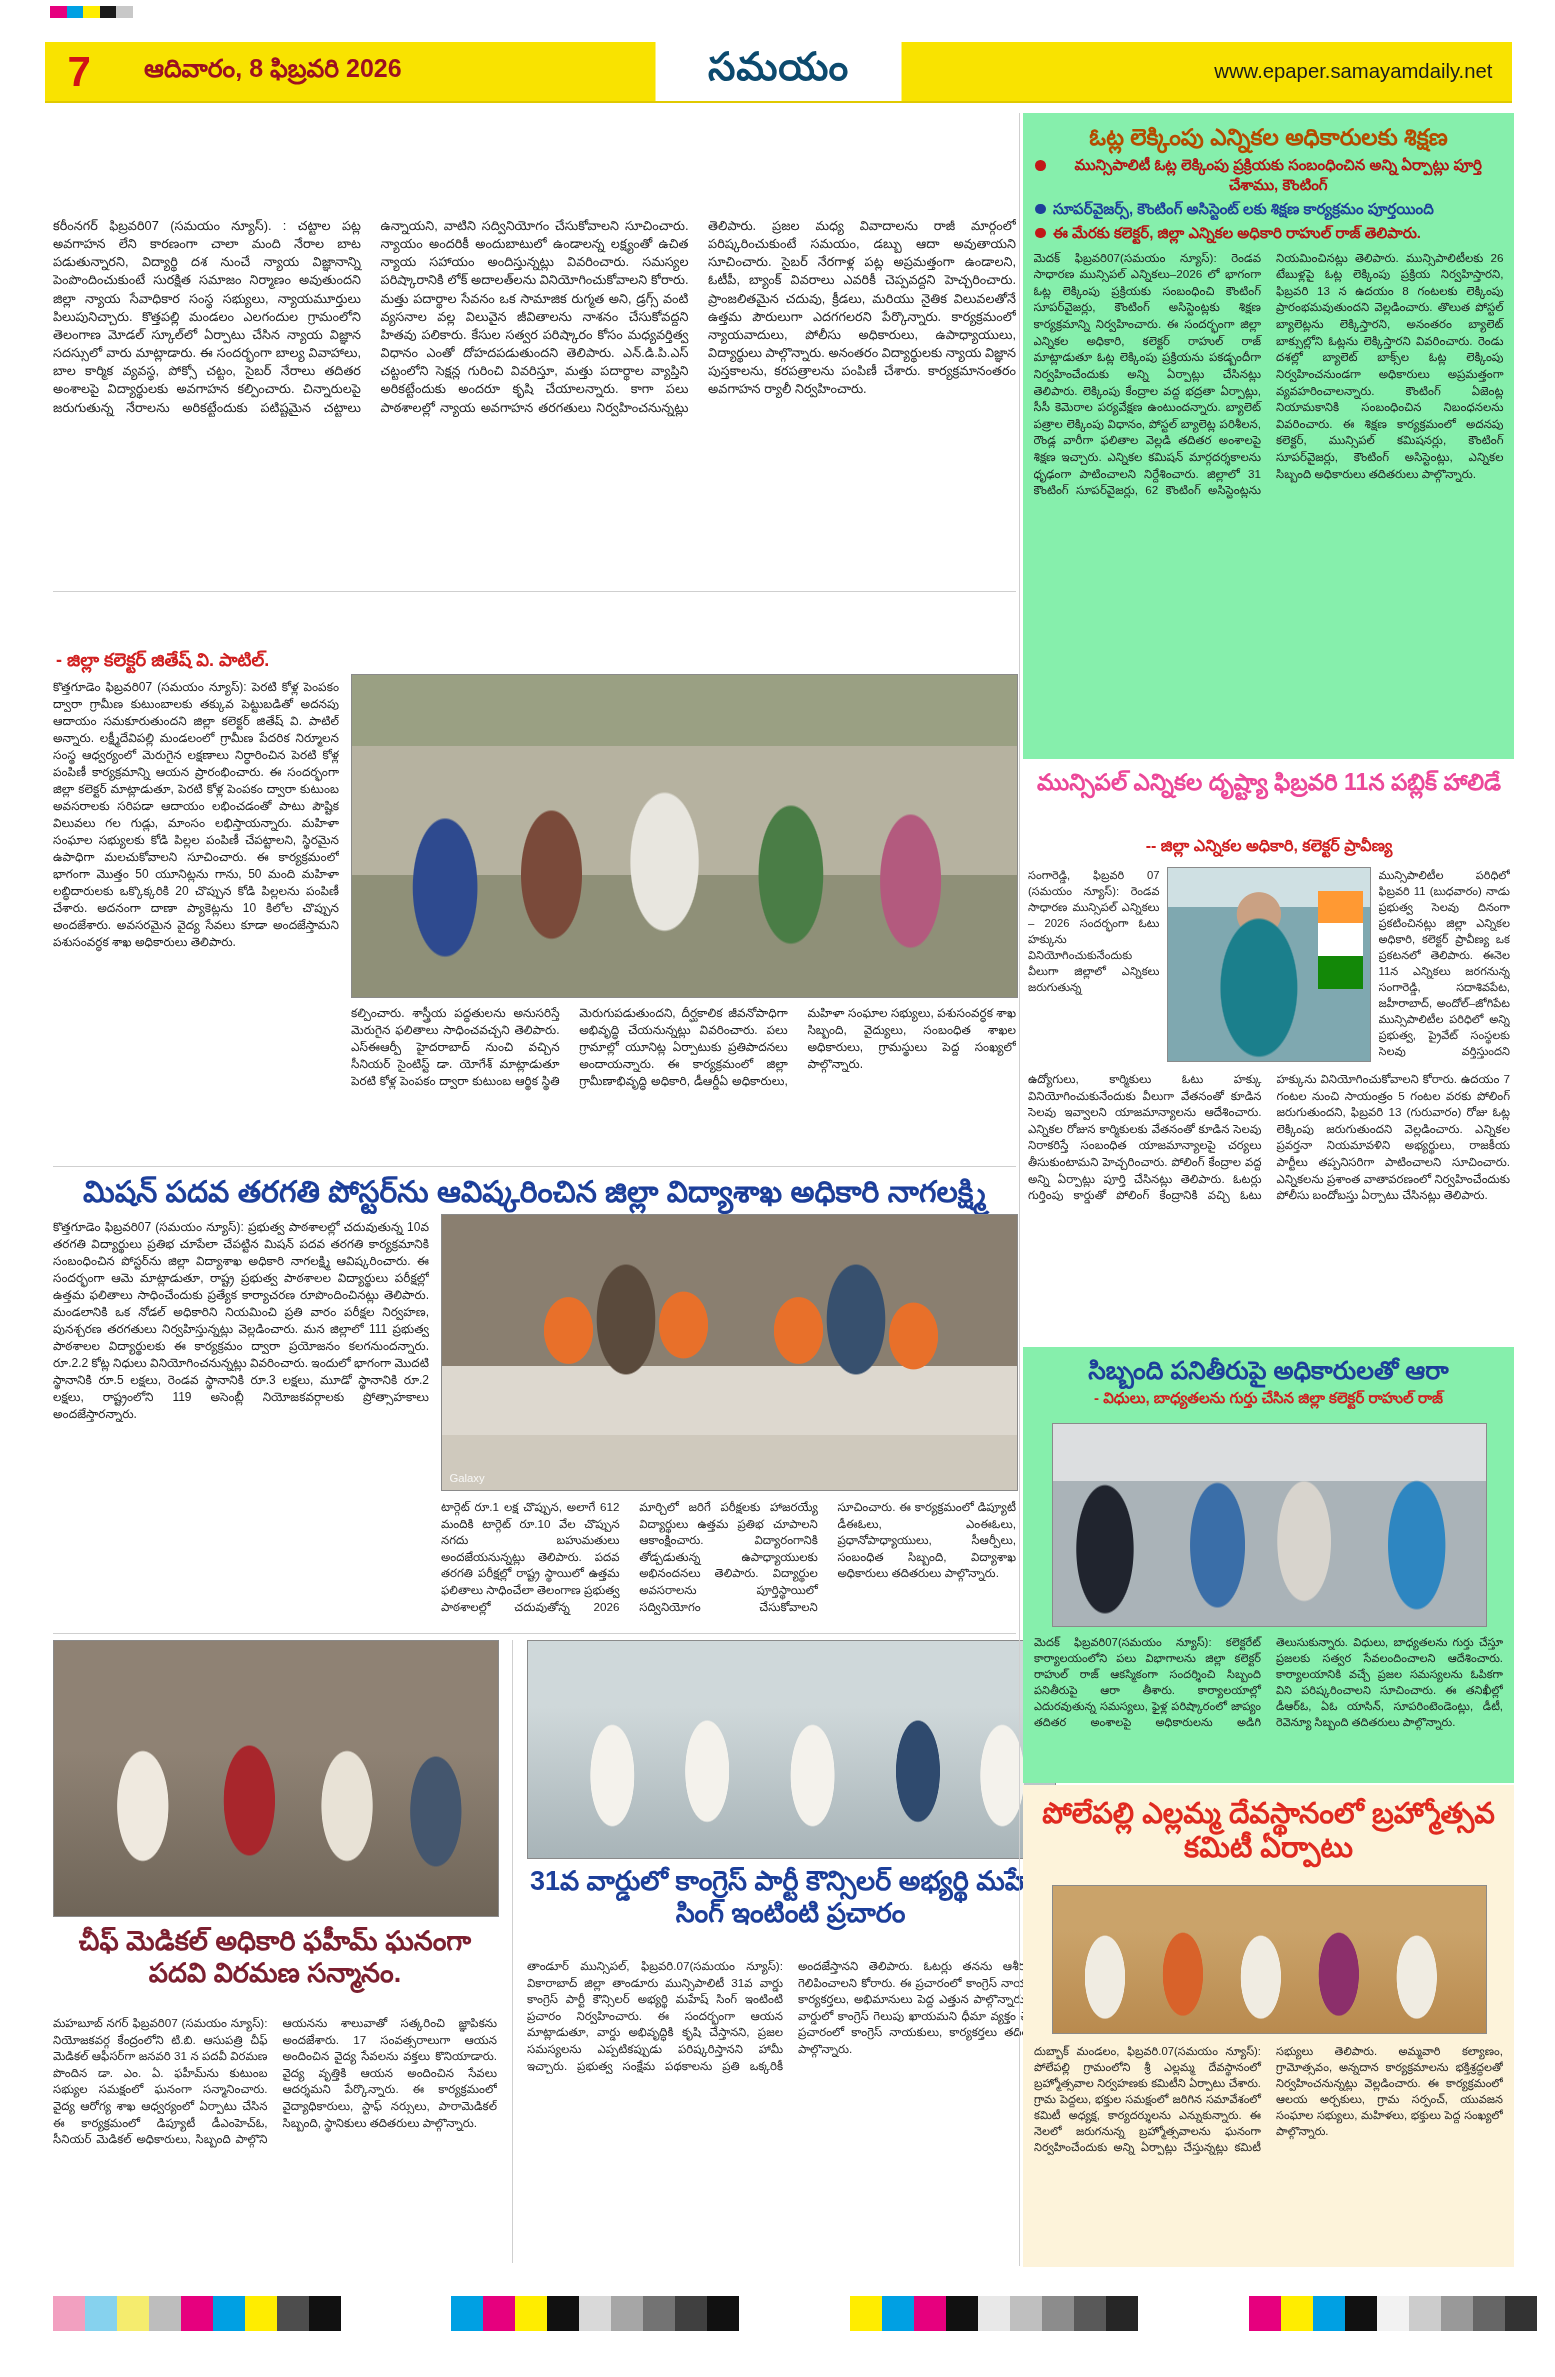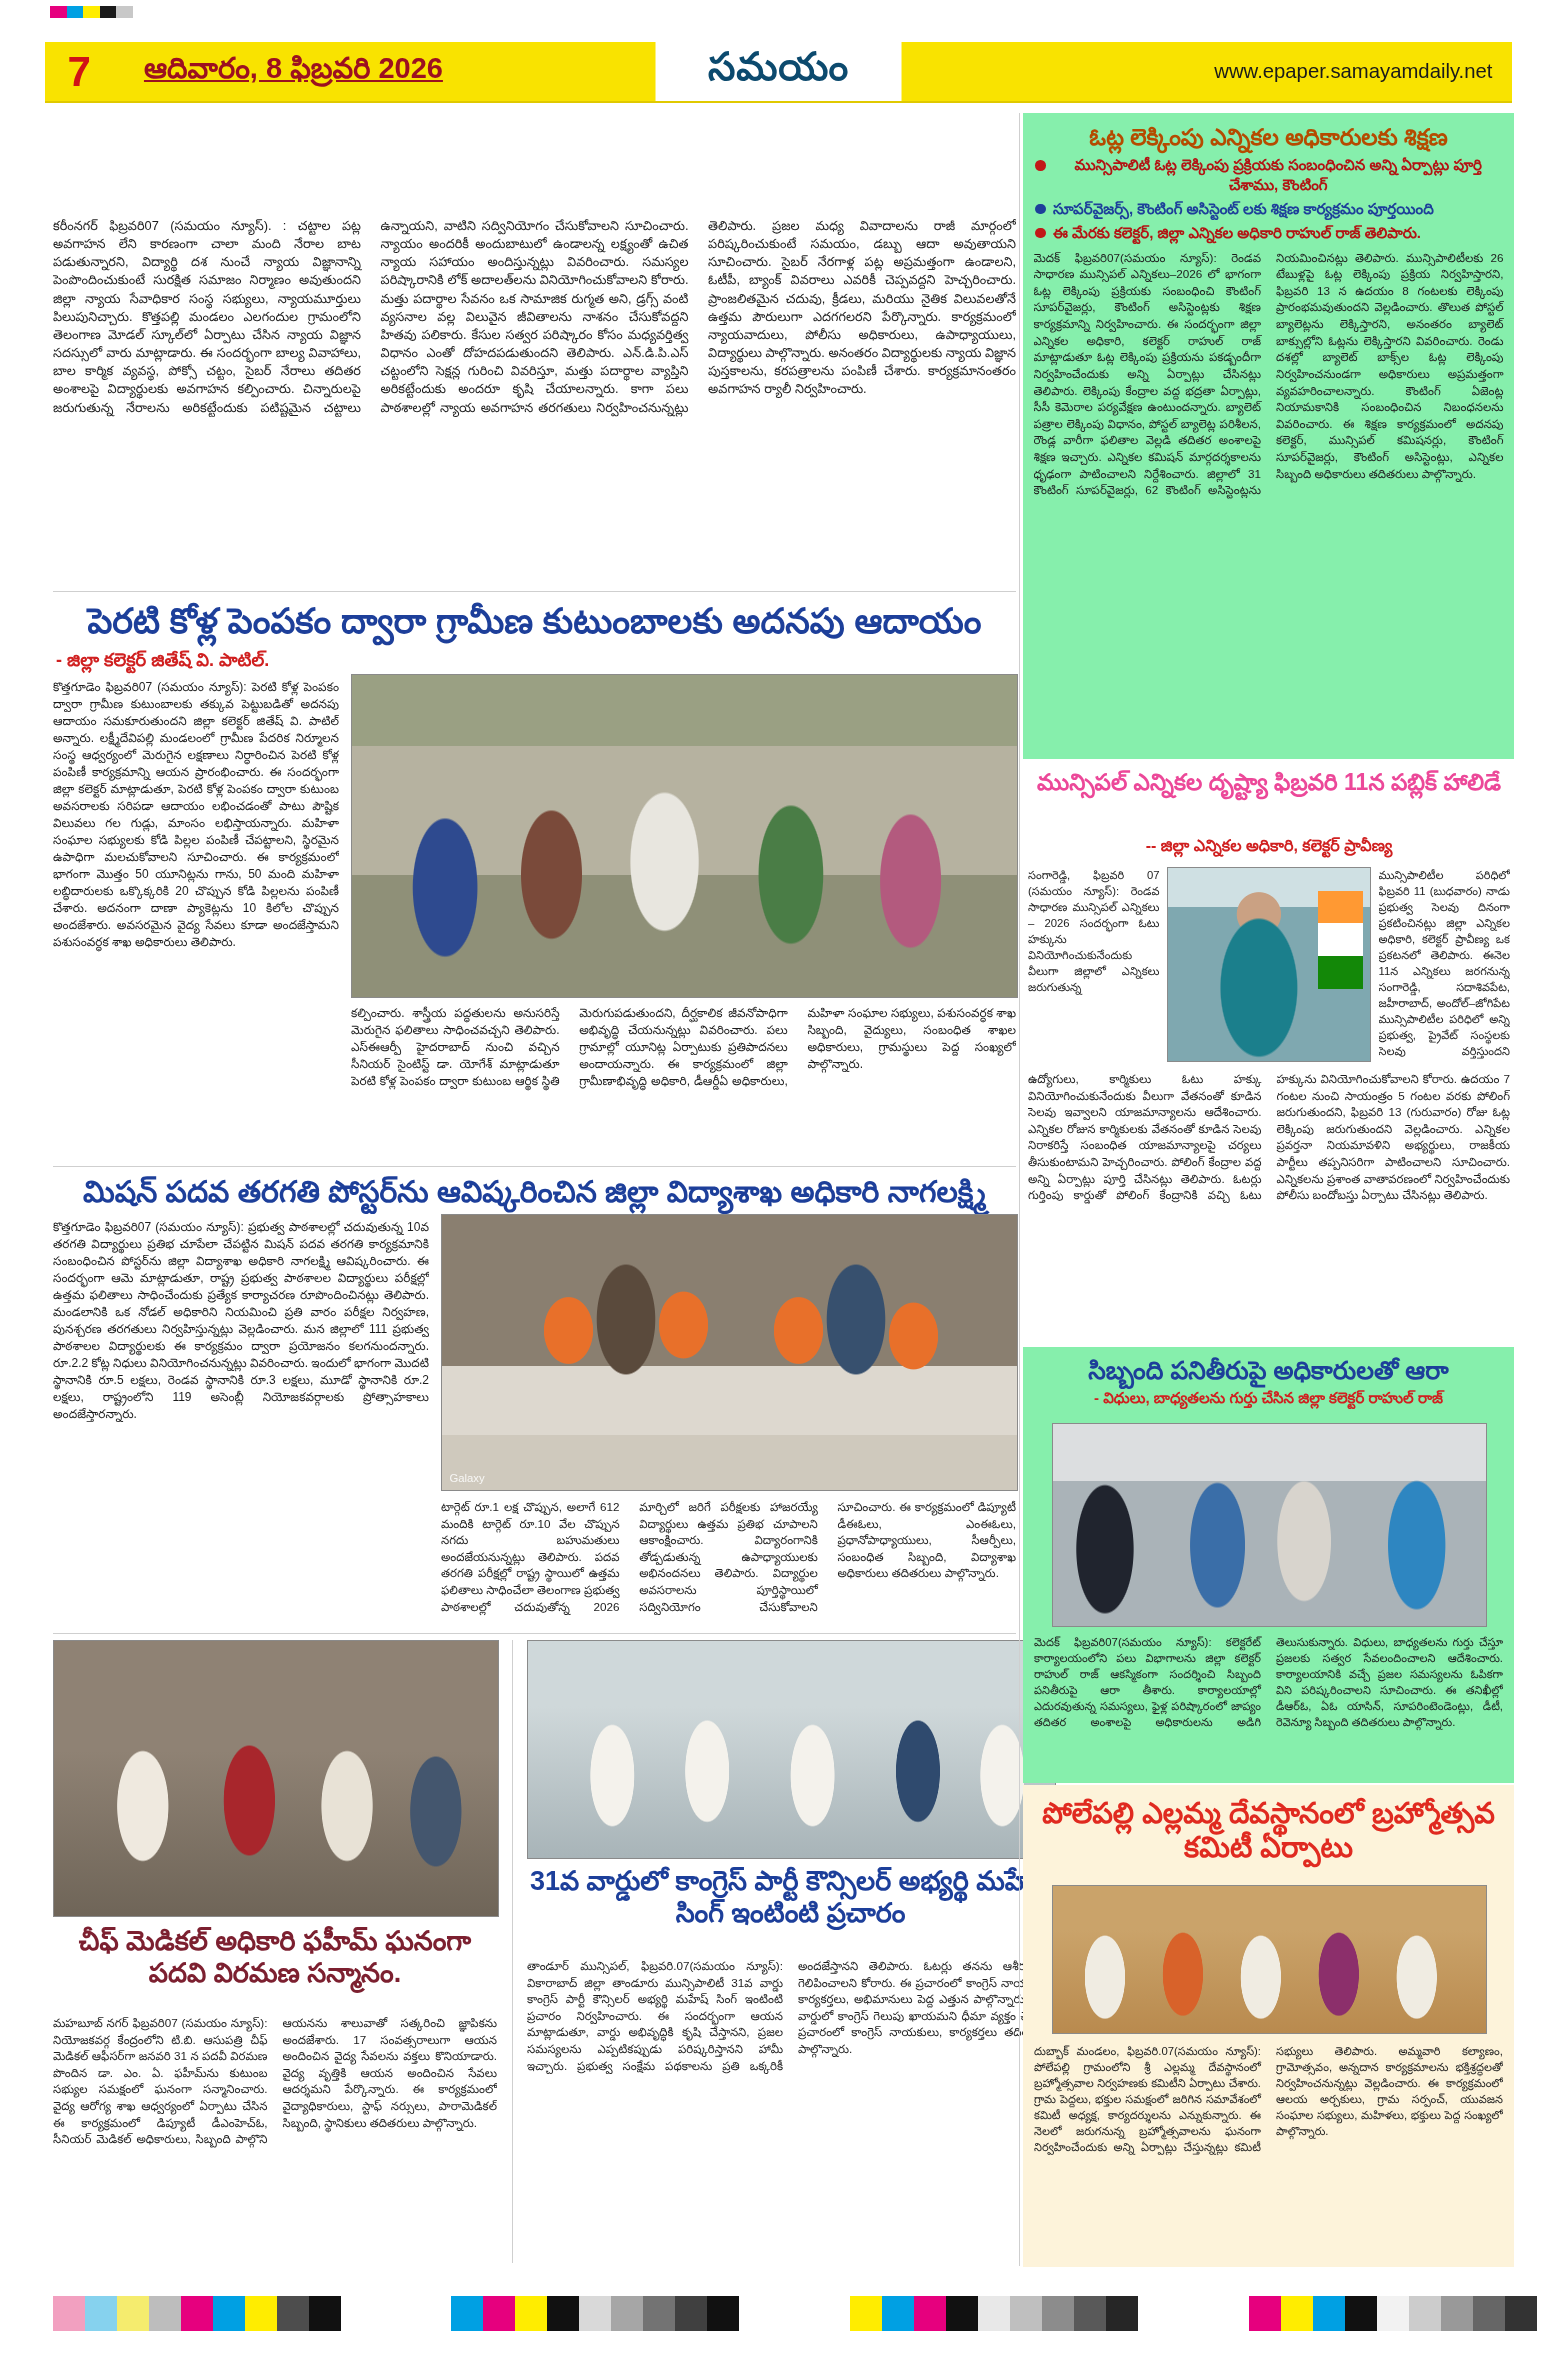--- a/index.html
+++ b/index.html
@@ -7,21 +7,21 @@
     position:relative; width:1555px; height:2377px; background:#ffffff;
     font-family:"Liberation Sans","DejaVu Sans",sans-serif; overflow:hidden;
     margin:0 auto; box-shadow:0 0 9px rgba(0,0,0,.25);
   }
   .abs { position:absolute; }
 
   
   .band { position:absolute; left:45px; top:42px; width:1467px; height:59px;
           background:#f9e300; display:flex; align-items:center; border-bottom:2.3px solid #e0c900; }
   .pagenum { font-size:42px; font-weight:bold; color:#d01317; margin-left:22.6px; line-height:1; }
-  .band-date { font-size:29px; font-weight:bold; color:#9c1020; margin-left:53px; white-space:nowrap;text-decoration:underline; }
+  .band-date { font-size:25px; font-weight:bold; color:#9c1020; margin-left:53px; white-space:nowrap; }
   .masthead-wrap { position:absolute; left:50%; transform:translateX(-50%); background:#ffffff;
                    height:59px; padding:0 53px; display:flex; align-items:center; }
   .masthead { font-size:39px; font-weight:bold; color:#0c4a6e; letter-spacing:0.8px; }
   .band-url { position:absolute; right:19.6px; font-size:20.3px; color:#1a1a1a; text-decoration:none; }
 
   
   .body-text { text-align:justify; color:#1c1c1c; line-height:1.42; overflow:hidden; }
   .cols-2 { column-count:2; column-gap:15px; }
   .cols-3 { column-count:3; column-gap:19.6px; }
   .hl { font-weight:bold; line-height:1.18; }
@@ -130,21 +130,20 @@
     <div class="masthead-wrap">
       <div class="masthead">సమయం</div>
     </div>
     <a class="band-url" href="#">www.epaper.samayamdaily.net</a>
   </div>
 
   <div class="abs body-text cols-3" style="left:53px; top:217px; width:963px; height:370px; font-size:12.8px;">కరీంనగర్ ఫిబ్రవరి07 (సమయం న్యూస్). : చట్టాల పట్ల అవగాహన లేని కారణంగా చాలా మంది నేరాల బాట పడుతున్నారని, విద్యార్థి దశ నుంచే న్యాయ విజ్ఞానాన్ని పెంపొందించుకుంటే సురక్షిత సమాజం నిర్మాణం అవుతుందని జిల్లా న్యాయ సేవాధికార సంస్థ సభ్యులు, న్యాయమూర్తులు పిలుపునిచ్చారు. కొత్తపల్లి మండలం ఎలగందుల గ్రామంలోని తెలంగాణ మోడల్ స్కూల్‌లో ఏర్పాటు చేసిన న్యాయ విజ్ఞాన సదస్సులో వారు మాట్లాడారు. ఈ సందర్భంగా బాల్య వివాహాలు, బాల కార్మిక వ్యవస్థ, పోక్సో చట్టం, సైబర్ నేరాలు తదితర అంశాలపై విద్యార్థులకు అవగాహన కల్పించారు. చిన్నారులపై జరుగుతున్న నేరాలను అరికట్టేందుకు పటిష్టమైన చట్టాలు ఉన్నాయని, వాటిని సద్వినియోగం చేసుకోవాలని సూచించారు. న్యాయం అందరికీ అందుబాటులో ఉండాలన్న లక్ష్యంతో ఉచిత న్యాయ సహాయం అందిస్తున్నట్లు వివరించారు. సమస్యల పరిష్కారానికి లోక్ అదాలత్‌లను వినియోగించుకోవాలని కోరారు. మత్తు పదార్థాల సేవనం ఒక సామాజిక రుగ్మత అని, డ్రగ్స్ వంటి వ్యసనాల వల్ల విలువైన జీవితాలను నాశనం చేసుకోవద్దని హితవు పలికారు. కేసుల సత్వర పరిష్కారం కోసం మధ్యవర్తిత్వ విధానం ఎంతో దోహదపడుతుందని తెలిపారు. ఎన్.డి.పి.ఎస్ చట్టంలోని సెక్షన్ల గురించి వివరిస్తూ, మత్తు పదార్థాల వ్యాప్తిని అరికట్టేందుకు అందరూ కృషి చేయాలన్నారు. కాగా పలు పాఠశాలల్లో న్యాయ అవగాహన తరగతులు నిర్వహించనున్నట్లు తెలిపారు. ప్రజల మధ్య వివాదాలను రాజీ మార్గంలో పరిష్కరించుకుంటే సమయం, డబ్బు ఆదా అవుతాయని సూచించారు. సైబర్ నేరగాళ్ల పట్ల అప్రమత్తంగా ఉండాలని, ఓటీపీ, బ్యాంక్ వివరాలు ఎవరికీ చెప్పవద్దని హెచ్చరించారు. ప్రాంజలితమైన చదువు, క్రీడలు, మరియు నైతిక విలువలతోనే ఉత్తమ పౌరులుగా ఎదగగలరని పేర్కొన్నారు. కార్యక్రమంలో న్యాయవాదులు, పోలీసు అధికారులు, ఉపాధ్యాయులు, విద్యార్థులు పాల్గొన్నారు. అనంతరం విద్యార్థులకు న్యాయ విజ్ఞాన పుస్తకాలను, కరపత్రాలను పంపిణీ చేశారు. కార్యక్రమానంతరం అవగాహన ర్యాలీ నిర్వహించారు.</div>
 
   <div class="hrule" style="left:53px; top:591px; width:963px;"></div>
 
-  <div class="abs hl hl-blue center" style="left:53px; top:600px; width:963px; font-size:35px;">పెరటి కోళ్ల పెంపకం ద్వారా గ్రామీణ కుటుంబాలకు అదనపు ఆదాయం</div>
   <div class="abs byline-red" style="left:56px; top:650px; font-size:18px;">- జిల్లా కలెక్టర్ జితేష్ వి. పాటిల్.</div>
   <div class="abs body-text" style="left:53px; top:679px; width:286px; height:485px; font-size:12px;">కొత్తగూడెం ఫిబ్రవరి07 (సమయం న్యూస్): పెరటి కోళ్ల పెంపకం ద్వారా గ్రామీణ కుటుంబాలకు తక్కువ పెట్టుబడితో అదనపు ఆదాయం సమకూరుతుందని జిల్లా కలెక్టర్ జితేష్ వి. పాటిల్ అన్నారు. లక్ష్మీదేవిపల్లి మండలంలో గ్రామీణ పేదరిక నిర్మూలన సంస్థ ఆధ్వర్యంలో మెరుగైన లక్షణాలు నిర్ధారించిన పెరటి కోళ్ల పంపిణీ కార్యక్రమాన్ని ఆయన ప్రారంభించారు. ఈ సందర్భంగా జిల్లా కలెక్టర్ మాట్లాడుతూ, పెరటి కోళ్ల పెంపకం ద్వారా కుటుంబ అవసరాలకు సరిపడా ఆదాయం లభించడంతో పాటు పౌష్టిక విలువలు గల గుడ్లు, మాంసం లభిస్తాయన్నారు. మహిళా సంఘాల సభ్యులకు కోడి పిల్లల పంపిణీ చేపట్టాలని, స్థిరమైన ఉపాధిగా మలచుకోవాలని సూచించారు. ఈ కార్యక్రమంలో భాగంగా మొత్తం 50 యూనిట్లను గాను, 50 మంది మహిళా లబ్ధిదారులకు ఒక్కొక్కరికి 20 చొప్పున కోడి పిల్లలను పంపిణీ చేశారు. అదనంగా దాణా ప్యాకెట్లను 10 కిలోల చొప్పున అందజేశారు. అవసరమైన వైద్య సేవలు కూడా అందజేస్తామని పశుసంవర్ధక శాఖ అధికారులు తెలిపారు.</div>
   <div class="ph ph-poultry" style="left:351px; top:674px; width:665px; height:322px;"></div>
   <div class="abs body-text cols-3" style="left:351px; top:1005px; width:665px; height:158px; font-size:12px;">కల్పించారు. శాస్త్రీయ పద్ధతులను అనుసరిస్తే మెరుగైన ఫలితాలు సాధించవచ్చని తెలిపారు. ఎస్ఈఆర్పీ హైదరాబాద్ నుంచి వచ్చిన సీనియర్ సైంటిస్ట్ డా. యోగేశ్ మాట్లాడుతూ పెరటి కోళ్ల పెంపకం ద్వారా కుటుంబ ఆర్థిక స్థితి మెరుగుపడుతుందని, దీర్ఘకాలిక జీవనోపాధిగా అభివృద్ధి చేయనున్నట్లు వివరించారు. పలు గ్రామాల్లో యూనిట్ల ఏర్పాటుకు ప్రతిపాదనలు అందాయన్నారు. ఈ కార్యక్రమంలో జిల్లా గ్రామీణాభివృద్ధి అధికారి, డీఆర్డీఏ అధికారులు, మహిళా సంఘాల సభ్యులు, పశుసంవర్ధక శాఖ సిబ్బంది, వైద్యులు, సంబంధిత శాఖల అధికారులు, గ్రామస్థులు పెద్ద సంఖ్యలో పాల్గొన్నారు.</div>
 
   <div class="hrule" style="left:53px; top:1166px; width:963px;"></div>
 
   <div class="abs hl hl-blue center" style="left:53px; top:1174px; width:963px; font-size:30px;">మిషన్ పదవ తరగతి పోస్టర్‌ను ఆవిష్కరించిన జిల్లా విద్యాశాఖ అధికారి నాగలక్ష్మి</div>
   <div class="abs body-text" style="left:53px; top:1219px; width:376px; height:408px; font-size:12px;">కొత్తగూడెం ఫిబ్రవరి07 (సమయం న్యూస్): ప్రభుత్వ పాఠశాలల్లో చదువుతున్న 10వ తరగతి విద్యార్థులు ప్రతిభ చూపేలా చేపట్టిన మిషన్ పదవ తరగతి కార్యక్రమానికి సంబంధించిన పోస్టర్‌ను జిల్లా విద్యాశాఖ అధికారి నాగలక్ష్మి ఆవిష్కరించారు. ఈ సందర్భంగా ఆమె మాట్లాడుతూ, రాష్ట్ర ప్రభుత్వ పాఠశాలల విద్యార్థులు పరీక్షల్లో ఉత్తమ ఫలితాలు సాధించేందుకు ప్రత్యేక కార్యాచరణ రూపొందించినట్లు తెలిపారు. మండలానికి ఒక నోడల్ అధికారిని నియమించి ప్రతి వారం పరీక్షల నిర్వహణ, పునశ్చరణ తరగతులు నిర్వహిస్తున్నట్లు వెల్లడించారు. మన జిల్లాలో 111 ప్రభుత్వ పాఠశాలల విద్యార్థులకు ఈ కార్యక్రమం ద్వారా ప్రయోజనం కలగనుందన్నారు. రూ.2.2 కోట్ల నిధులు వినియోగించనున్నట్లు వివరించారు. ఇందులో భాగంగా మొదటి స్థానానికి రూ.5 లక్షలు, రెండవ స్థానానికి రూ.3 లక్షలు, మూడో స్థానానికి రూ.2 లక్షలు, రాష్ట్రంలోని 119 అసెంబ్లీ నియోజకవర్గాలకు ప్రోత్సాహకాలు అందజేస్తారన్నారు.</div>
   <div class="ph ph-mission" style="left:441px; top:1214px; width:575px; height:275px;">

